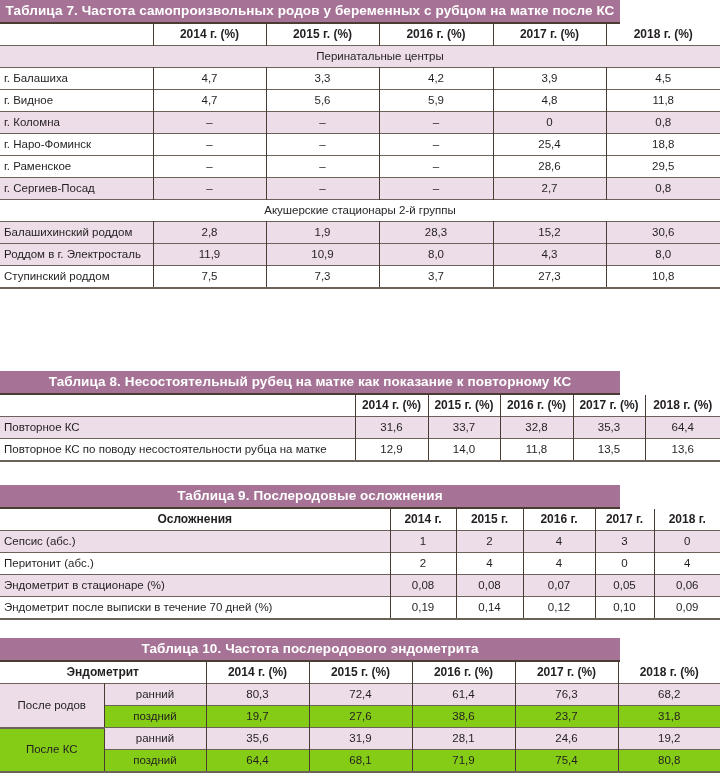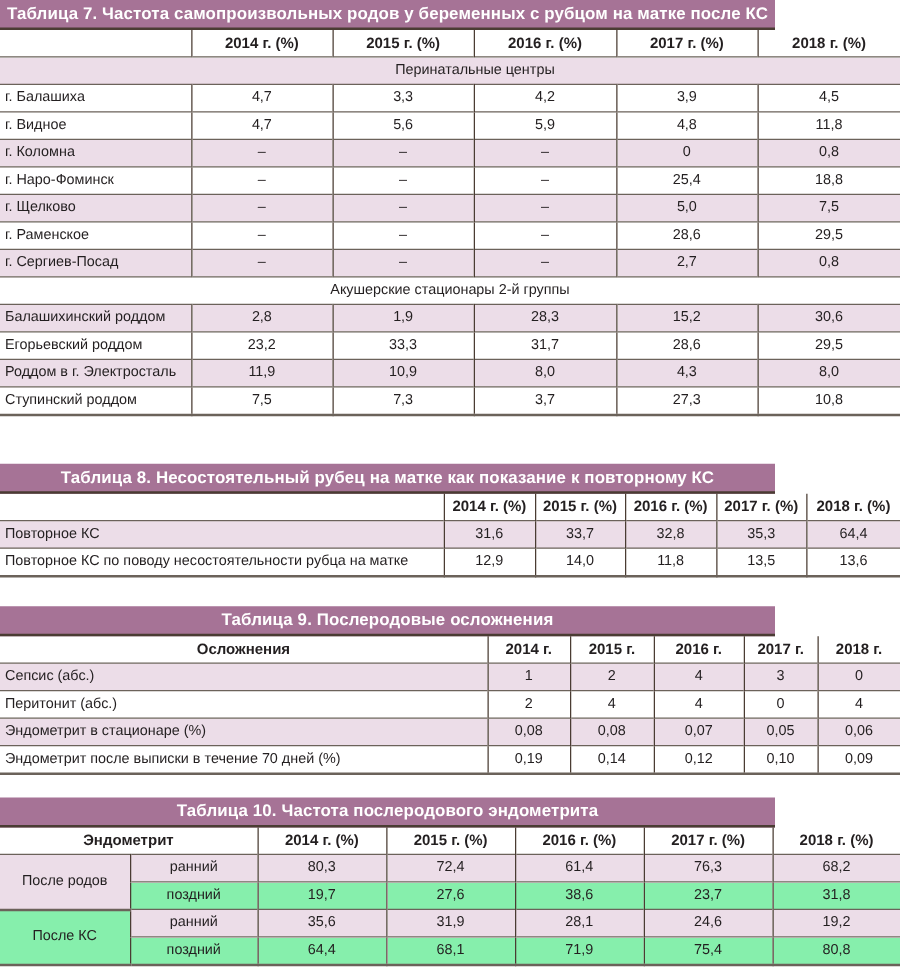--- a/index.html
+++ b/index.html
@@ -11,21 +11,21 @@
   th { font-weight: bold; text-align: center; font-size: 12px; }
   td.num { text-align: center; }
   td.lbl { text-align: left; margin-left: 12px; }
   tr { border-bottom: 1px solid #6b625a; }
   tr.last { border-bottom: 2px solid #6b625a; }
   .vb { border-left: 1.5px solid #4a3c33; }
   tr.pink td { background: #ecdde8; }
   tr.section td { text-align: left; background: #ecdde8; }
   tr.section.white td { background: #ffffff; border-radius: 10px; }
   td.pinkcell { background: #ecdde8; }
-  td.whitecell { background: #86efac; }
+  td.whitecell { background: #84cc16; }
 </style>
 </head>
 <body>
 
 <div class="tbl-block" style="top:0;">
   <div class="title-bar">Таблица 7. Частота самопроизвольных родов у беременных с рубцом на матке после КС</div>
   <table>
     <colgroup>
         <col style="width:153px">
         <col style="width:113px">
@@ -71,28 +71,20 @@
           <td class="num vb">0,8</td>
         </tr>
         <tr>
           <td class="lbl">г. Наро-Фоминск</td>
           <td class="num vb">–</td>
           <td class="num vb">–</td>
           <td class="num vb">–</td>
           <td class="num vb">25,4</td>
           <td class="num vb">18,8</td>
         </tr>
-        <tr class="pink">
-          <td class="lbl">г. Щелково</td>
-          <td class="num vb">–</td>
-          <td class="num vb">–</td>
-          <td class="num vb">–</td>
-          <td class="num vb">5,0</td>
-          <td class="num vb">7,5</td>
-        </tr>
         <tr>
           <td class="lbl">г. Раменское</td>
           <td class="num vb">–</td>
           <td class="num vb">–</td>
           <td class="num vb">–</td>
           <td class="num vb">28,6</td>
           <td class="num vb">29,5</td>
         </tr>
         <tr class="pink">
           <td class="lbl">г. Сергиев-Посад</td>
@@ -105,28 +97,20 @@
         <tr class="section white">
           <td colspan="6" style="text-align: center;">Акушерские стационары 2-й группы</td>
         </tr>
         <tr class="pink">
           <td class="lbl">Балашихинский роддом</td>
           <td class="num vb">2,8</td>
           <td class="num vb">1,9</td>
           <td class="num vb">28,3</td>
           <td class="num vb">15,2</td>
           <td class="num vb">30,6</td>
-        </tr>
-        <tr>
-          <td class="lbl">Егорьевский роддом</td>
-          <td class="num vb">23,2</td>
-          <td class="num vb">33,3</td>
-          <td class="num vb">31,7</td>
-          <td class="num vb">28,6</td>
-          <td class="num vb">29,5</td>
         </tr>
         <tr class="pink">
           <td class="lbl">Роддом в г. Электросталь</td>
           <td class="num vb">11,9</td>
           <td class="num vb">10,9</td>
           <td class="num vb">8,0</td>
           <td class="num vb">4,3</td>
           <td class="num vb">8,0</td>
         </tr>
         <tr class=" last">

